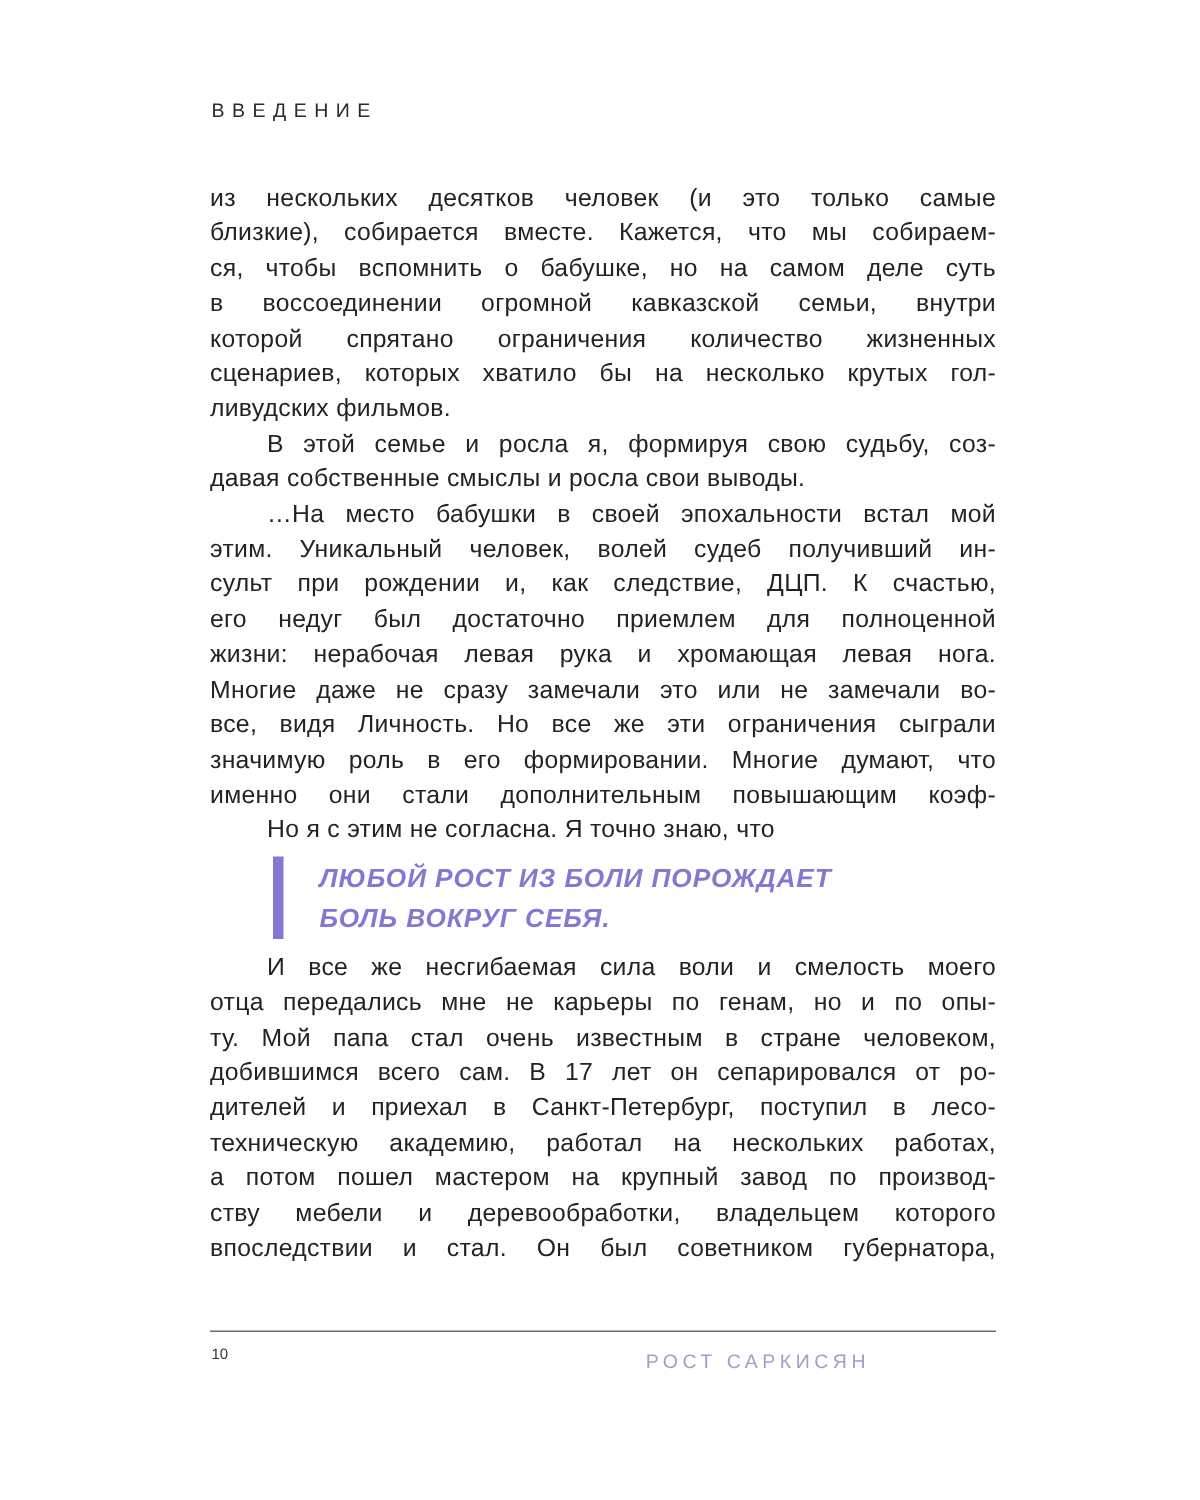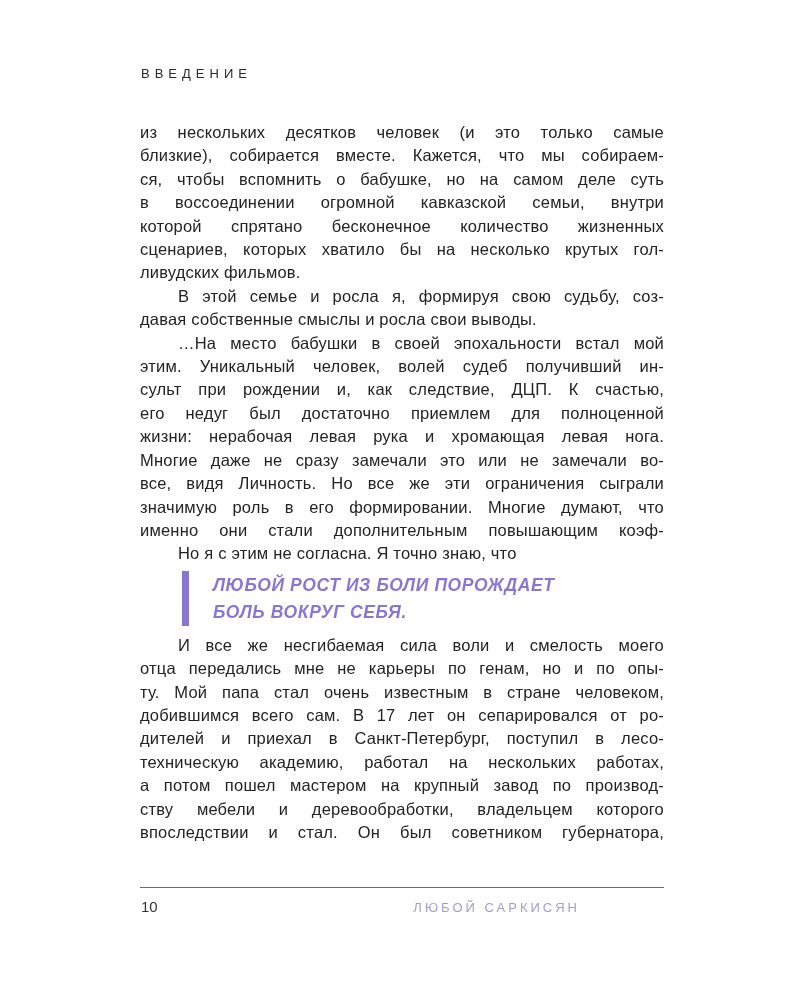--- a/index.html
+++ b/index.html
@@ -33,40 +33,40 @@
     color:var(--accent,#8678d2); font-weight:bold;
     font-size:17.5px; line-height:27px; letter-spacing:0.6px;
     padding-top:1px;
   }
   .footer-rule {
     position:absolute; top:887px; left:140px; width:524px; height:1px;
     background:#6b6b6b;
   }
   .page-number {
     position:absolute; top:898px; left:141px;
-    font-size:15px; color:#333333;
+    font-size:10px; color:#333333;
   }
   .author-name {
     position:absolute; top:900px; right:136px;
     font-size:13px; letter-spacing:3px; color:var(--muted,#a29ec7);
   }
 </style>
 </head>
 <body>
 
 <div class="page">
   <div class="chapter-header">ВВЕДЕНИЕ</div>
 
   <div class="body-text">
       <div class="paragraph">
         <div class="line">из нескольких десятков человек (и это только самые</div>
         <div class="line">близкие), собирается вместе. Кажется, что мы собираем-</div>
         <div class="line">ся, чтобы вспомнить о бабушке, но на самом деле суть</div>
         <div class="line">в воссоединении огромной кавказской семьи, внутри</div>
-        <div class="line">которой спрятано бесконечное количество жизненных</div>
+        <div class="line">которой спрятано ограничения количество жизненных</div>
         <div class="line">сценариев, которых хватило бы на несколько крутых гол-</div>
         <div class="line endline">ливудских фильмов.</div>
       </div>
       <div class="paragraph">
         <div class="line indent">В этой семье и росла я, формируя свою судьбу, соз-</div>
         <div class="line endline">давая собственные смыслы и росла свои выводы.</div>
       </div>
       <div class="paragraph">
         <div class="line indent">…На место бабушки в своей эпохальности встал мой</div>
         <div class="line">этим. Уникальный человек, волей судеб получивший ин-</div>
@@ -96,14 +96,14 @@
         <div class="line">дителей и приехал в Санкт-Петербург, поступил в лесо-</div>
         <div class="line">техническую академию, работал на нескольких работах,</div>
         <div class="line">а потом пошел мастером на крупный завод по производ-</div>
         <div class="line">ству мебели и деревообработки, владельцем которого</div>
         <div class="line">впоследствии и стал. Он был советником губернатора,</div>
       </div>
     </div>
 
   <div class="footer-rule"></div>
   <div class="page-number">10</div>
-  <div class="author-name">ЛЮБОЙ САРКИСЯН</div>
+  <div class="author-name">РОСТ САРКИСЯН</div>
 </div>
 
 </body></html>

